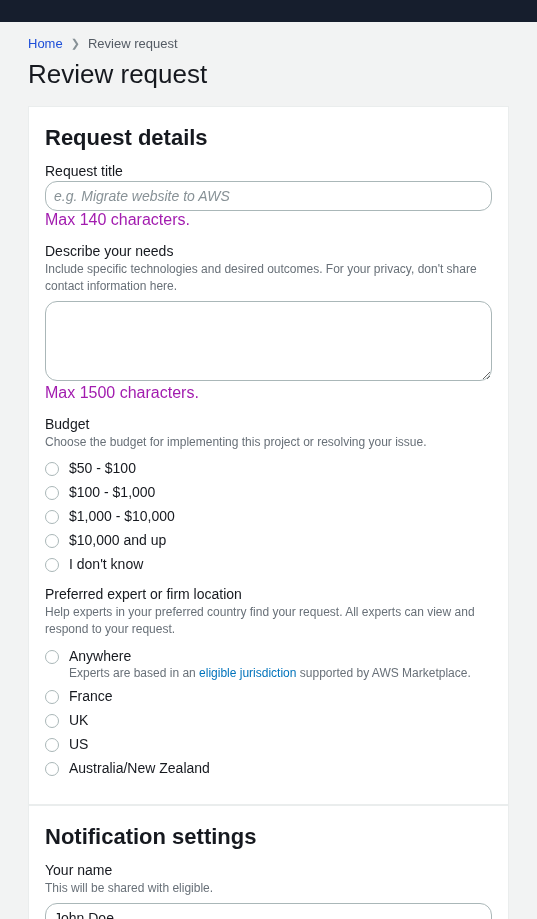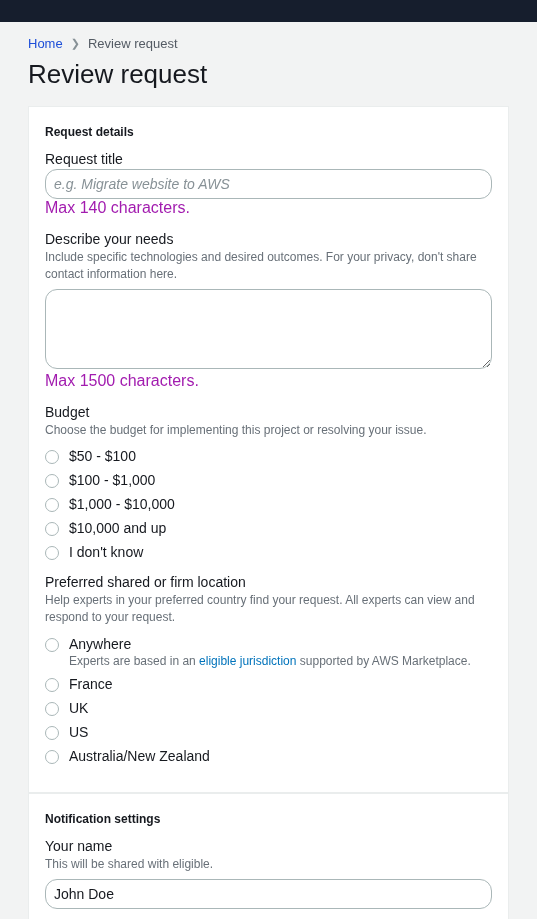--- a/index.html
+++ b/index.html
@@ -39,21 +39,21 @@
     color: #16191f;
   }
   .panel {
     background: #fff;
     border: 1px solid #eaeded;
     margin-bottom: 0;
   }
   .panel + .panel { border-top: 1px solid #eaeded; }
   .panel-inner { padding: 18px 16px 20px 16px; }
   h2.section-title {
-    font-size: 12px;
+    font-size: 22px;
     font-weight: 700;
     margin: 0 0 12px 0;
     color: #16191f;
   }
   .field { margin-bottom: 14px; }
   .field-label {
     font-size: 14px;
     color: #16191f;
     margin-bottom: 2px;
   }
@@ -162,21 +162,21 @@
               <span class="radio-label">$10,000 and up</span>
             </div>
           <div class="radio-item">
               <span class="radio-circle"></span>
               <span class="radio-label">I don't know</span>
             </div>
         </div>
       </div>
 
       <div class="field" style="margin-bottom:0">
-        <div class="field-label">Preferred shared or firm location</div>
+        <div class="field-label">Preferred expert or firm location</div>
         <div class="field-desc">Help experts in your preferred country find your request. All experts can view and respond to your request.</div>
         <div class="radio-list">
           <div class="radio-item">
             <span class="radio-circle"></span>
             <div>
               <span class="radio-label">Anywhere</span>
               <div class="radio-sub">
                 <span>Experts are based in an </span><a>eligible jurisdiction</a><span> supported by AWS Marketplace.</span>
               </div>
             </div>

